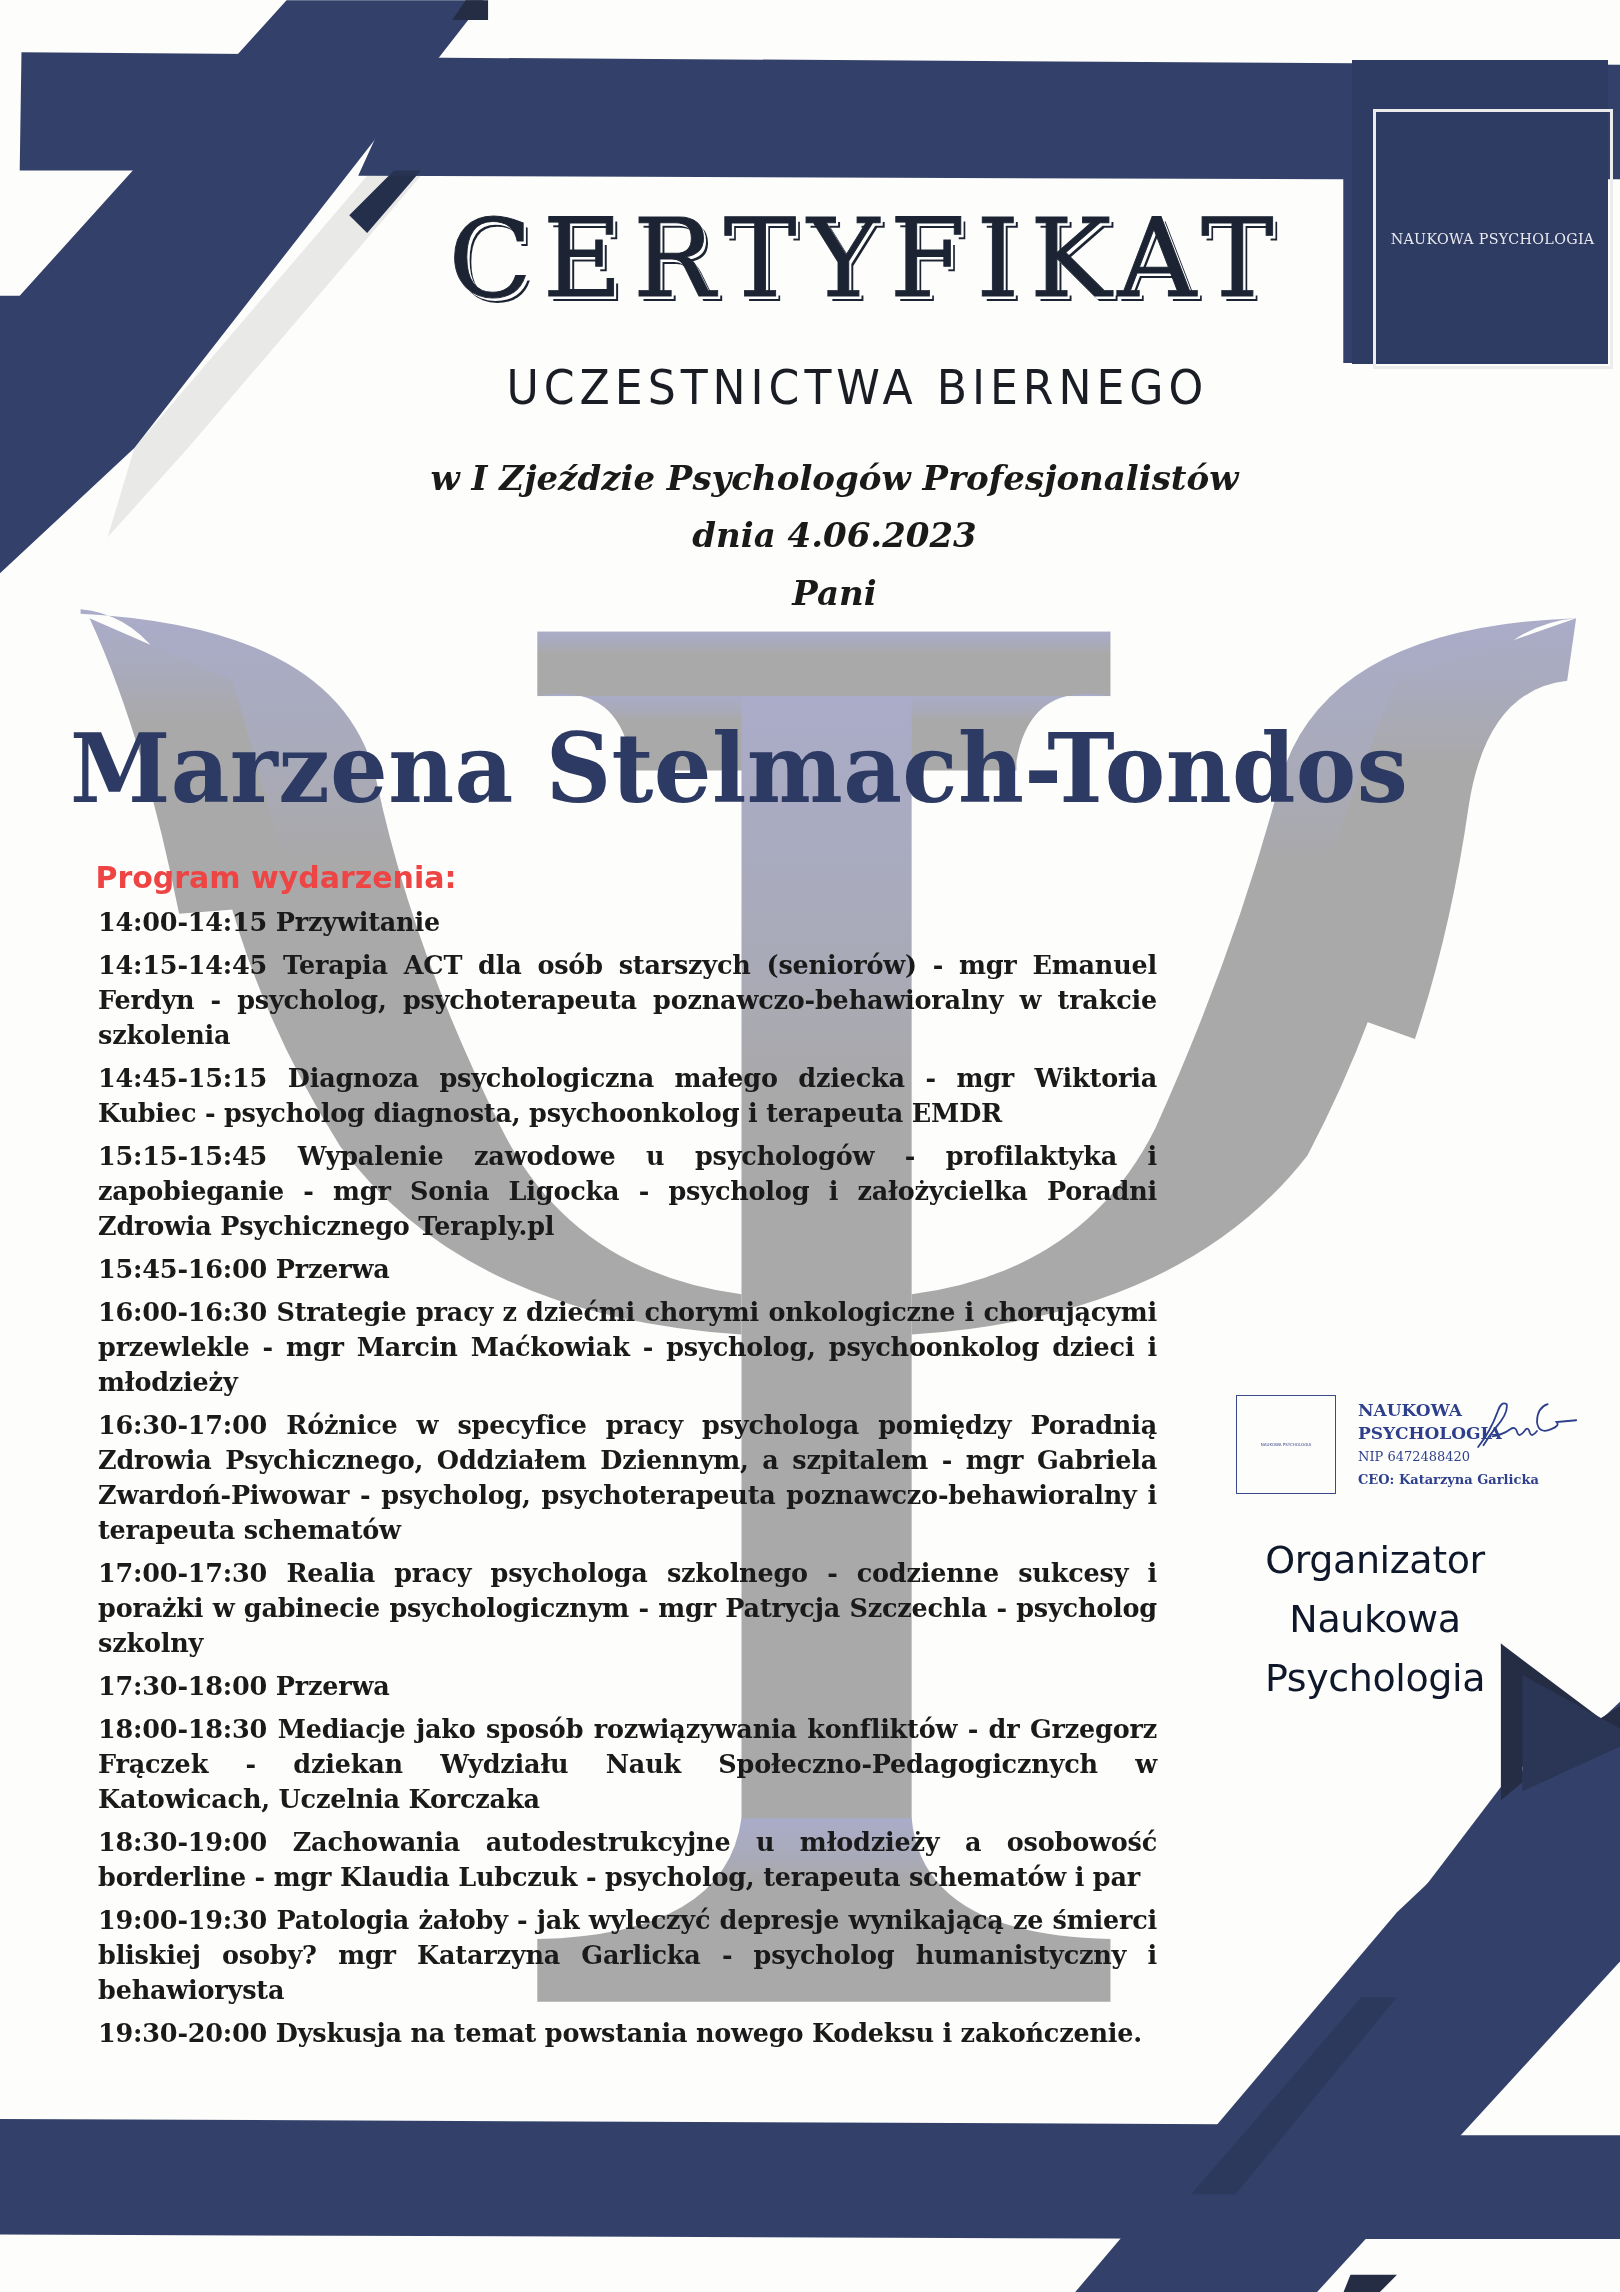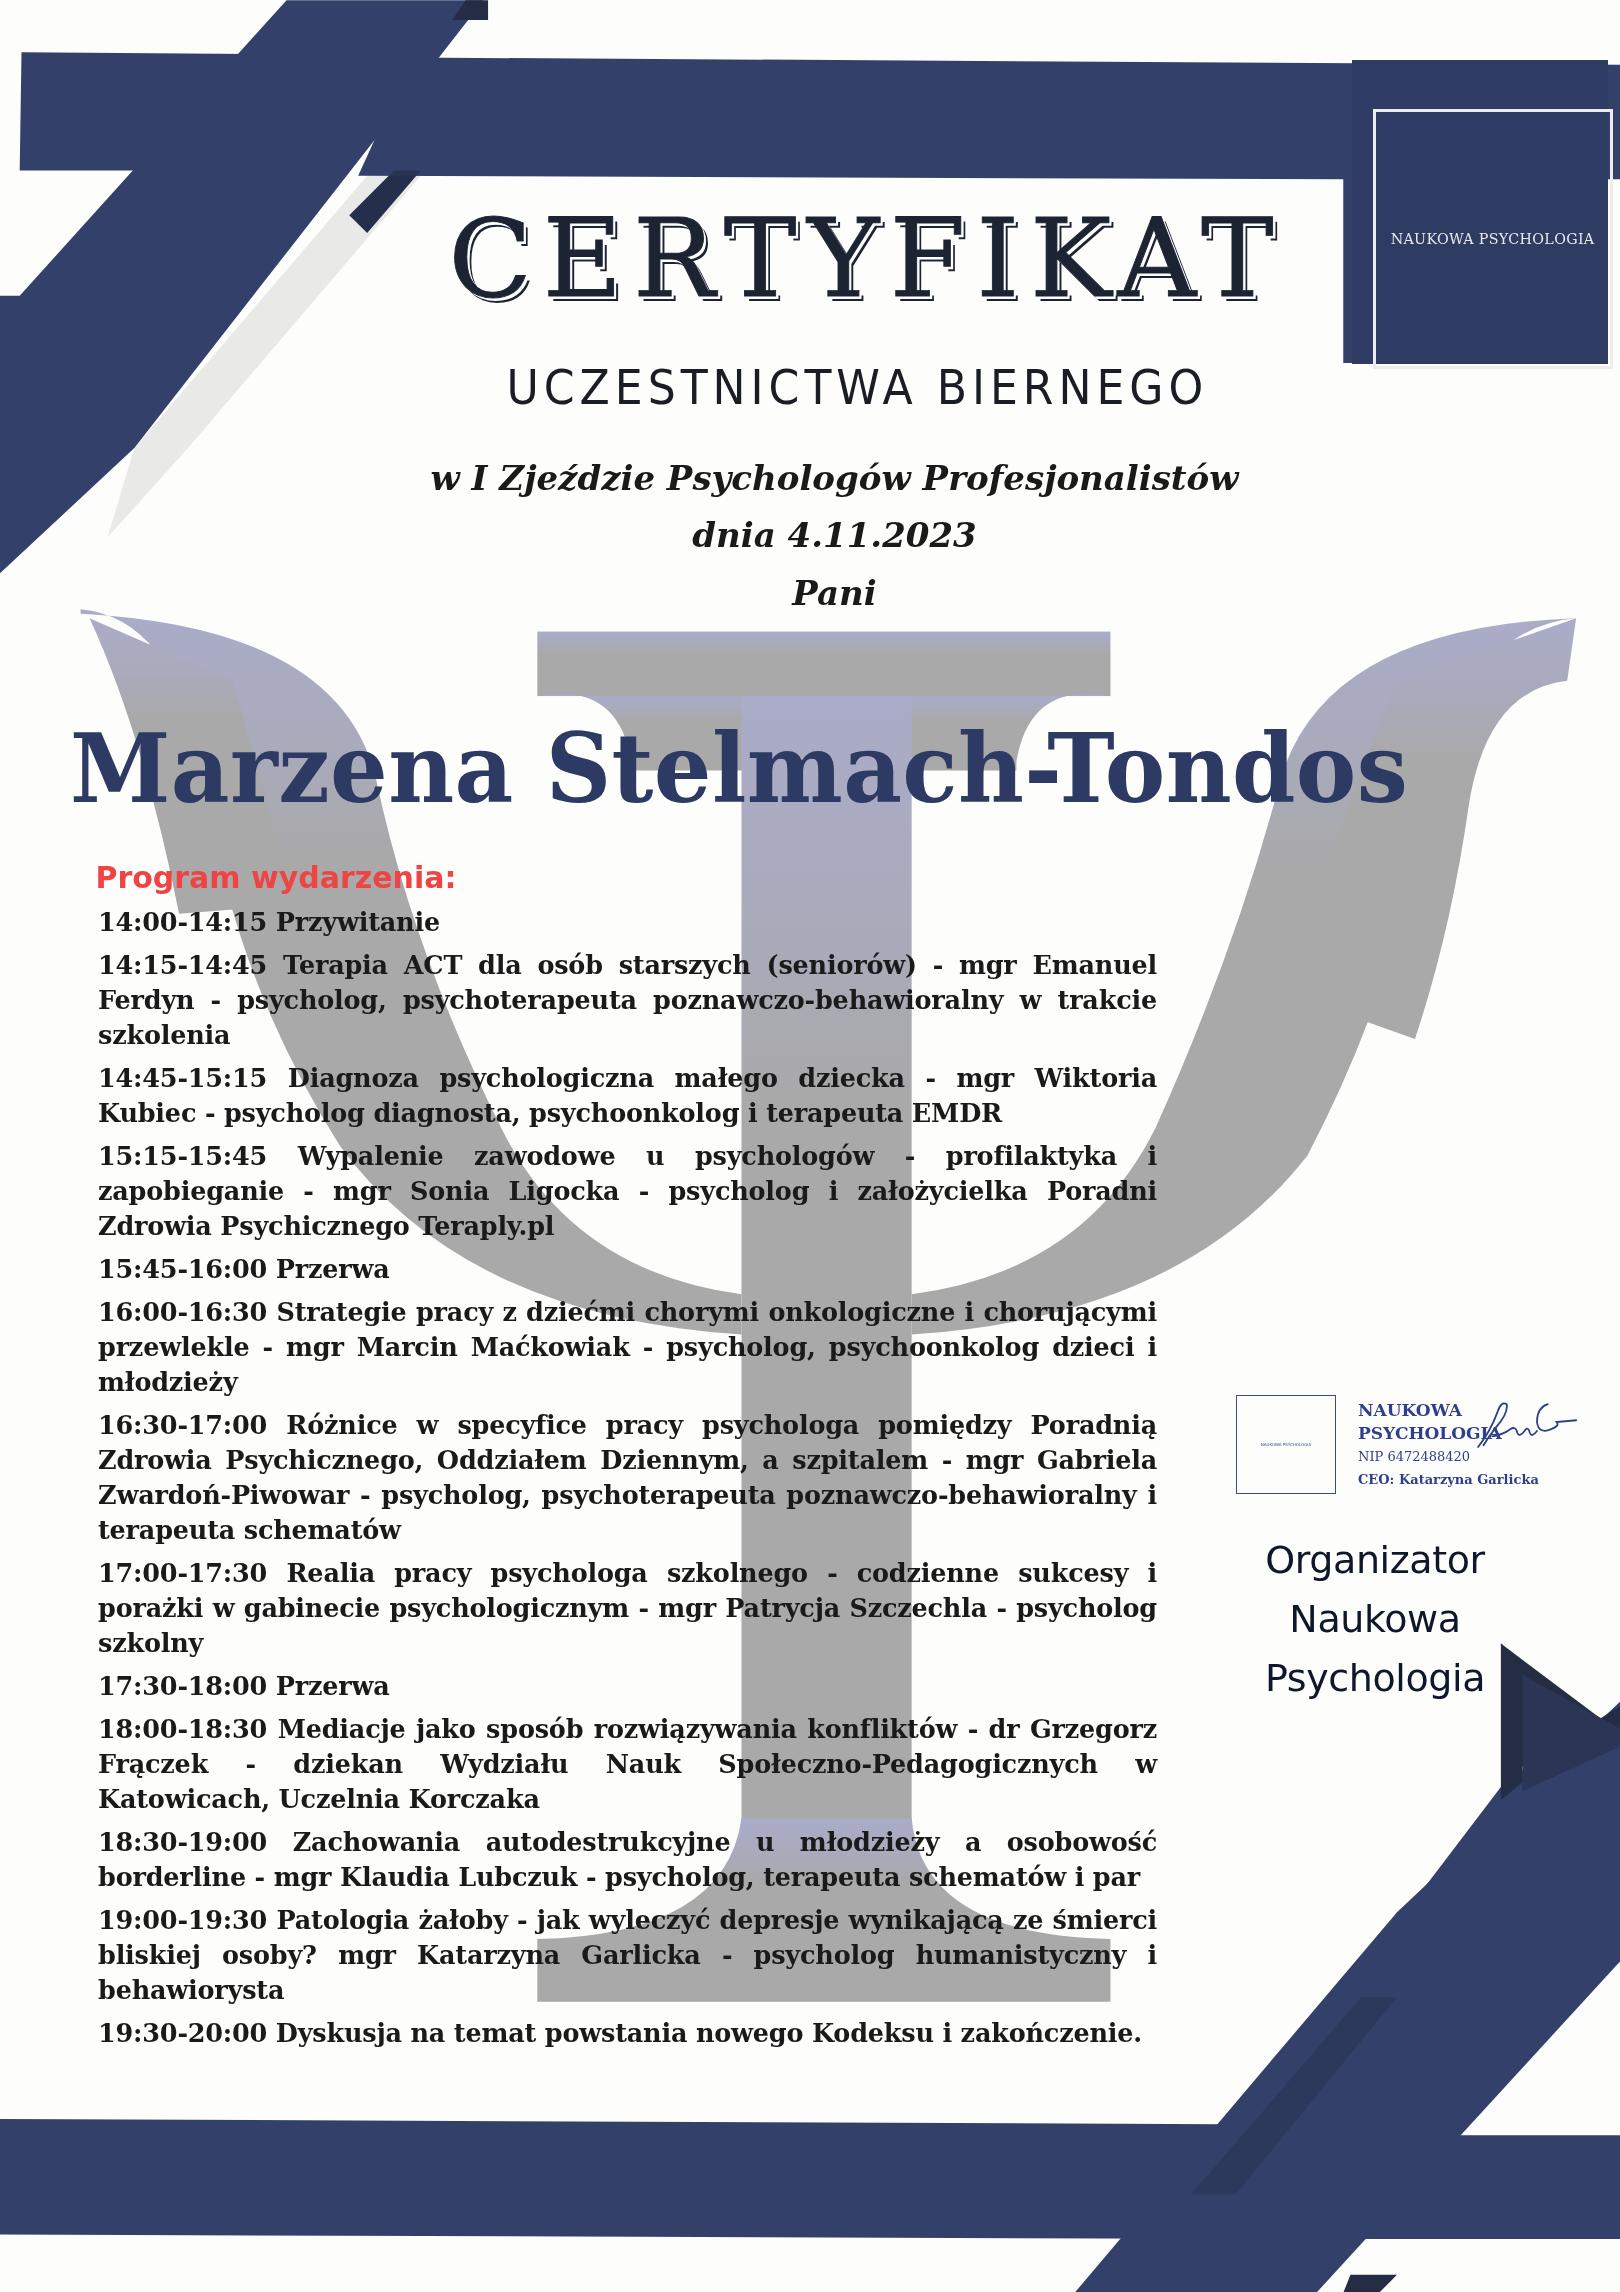--- a/index.html
+++ b/index.html
@@ -144,21 +144,21 @@
 
   <div class="abs logo-box">
     <div class="inner">
       <span>NAUKOWA PSYCHOLOGIA</span>
     </div>
   </div>
 
   <div class="abs title">CERTYFIKAT</div>
   <div class="abs subtitle">UCZESTNICTWA BIERNEGO</div>
   <div class="abs event-line" style="top:461px;">w I Zjeździe Psychologów Profesjonalistów</div>
-  <div class="abs event-line" style="top:518px;">dnia 4.11.2023</div>
+  <div class="abs event-line" style="top:518px;">dnia 4.06.2023</div>
   <div class="abs event-line" style="top:576px;">Pani</div>
 
   <div class="abs name">Marzena Stelmach-Tondos</div>
 
   <div class="abs program">
     <h2>Program wydarzenia:</h2>
     <p class="item"><span>14:00-14:15</span> <span>Przywitanie</span></p>
     <p class="item"><span>14:15-14:45</span> <span>Terapia ACT dla osób starszych (seniorów) - mgr Emanuel Ferdyn - psycholog, psychoterapeuta poznawczo-behawioralny w trakcie szkolenia</span></p>
     <p class="item"><span>14:45-15:15</span> <span>Diagnoza psychologiczna małego dziecka - mgr Wiktoria Kubiec - psycholog diagnosta, psychoonkolog i terapeuta EMDR</span></p>
     <p class="item"><span>15:15-15:45</span> <span>Wypalenie zawodowe u psychologów - profilaktyka i zapobieganie - mgr Sonia Ligocka - psycholog i założycielka Poradni Zdrowia Psychicznego Teraply.pl</span></p>

